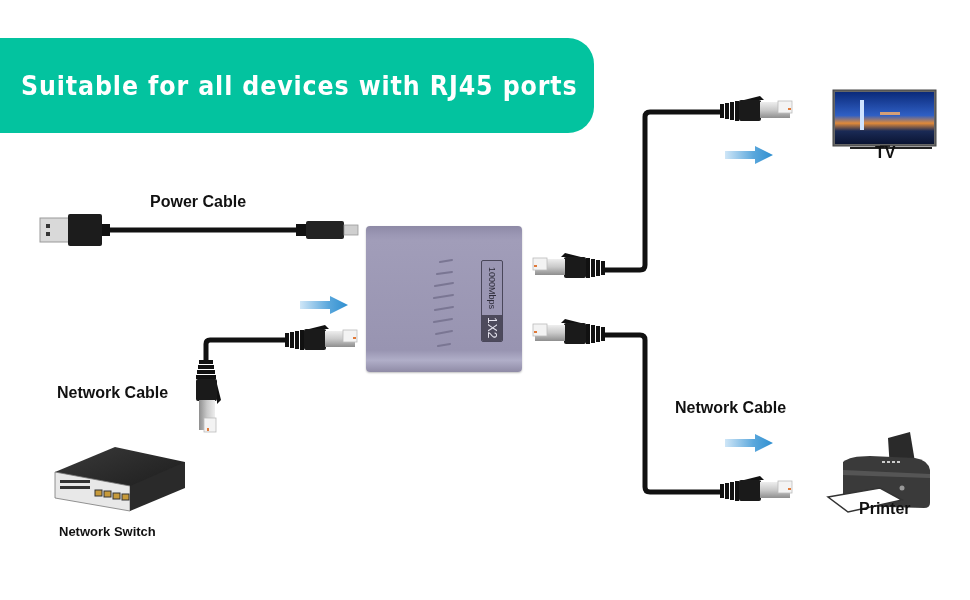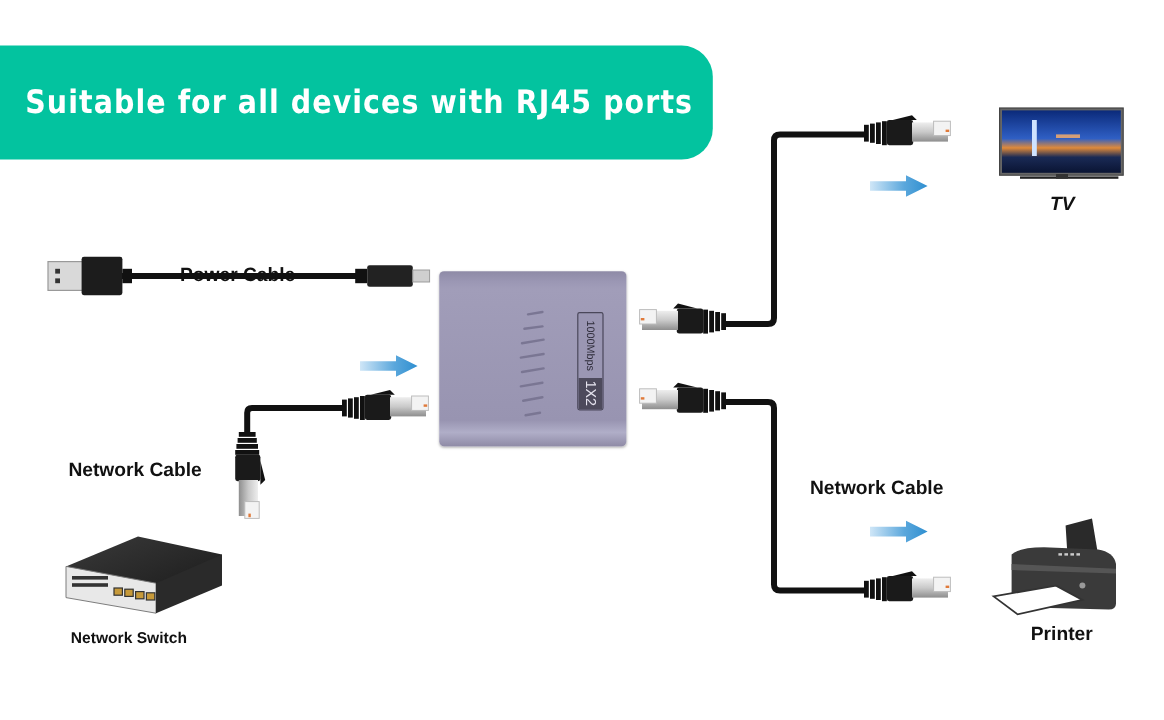--- a/index.html
+++ b/index.html
@@ -178,18 +178,18 @@
     <path d="M434,322 L452,319"></path>
     <path d="M436,334 L452,331"></path>
     <path d="M438,346 L450,344"></path>
   </g>
 </svg>
 <div class="device-label">
   <div class="device-speed">1000Mbps</div>
   <div class="device-ports">1X2</div>
 </div>
 
-<div class="label" style="left:150px; top:221px;">Power Cable</div>
+<div class="label" style="left:150px; top:193px;">Power Cable</div>
 <div class="label" style="left:57px; top:384px;">Network Cable</div>
 <div class="label" style="left:59px; top:524px; font-size:13px;">Network Switch</div>
 <div class="label" style="left:675px; top:399px;">Network Cable</div>
-<div class="label" style="left:875px; top:162px;font-style:italic;">TV</div>
-<div class="label" style="left:859px; top:520px;">Printer</div>
+<div class="label" style="left:875px; top:144px;">TV</div>
+<div class="label" style="left:859px; top:500px;">Printer</div>
 
 </body></html>

